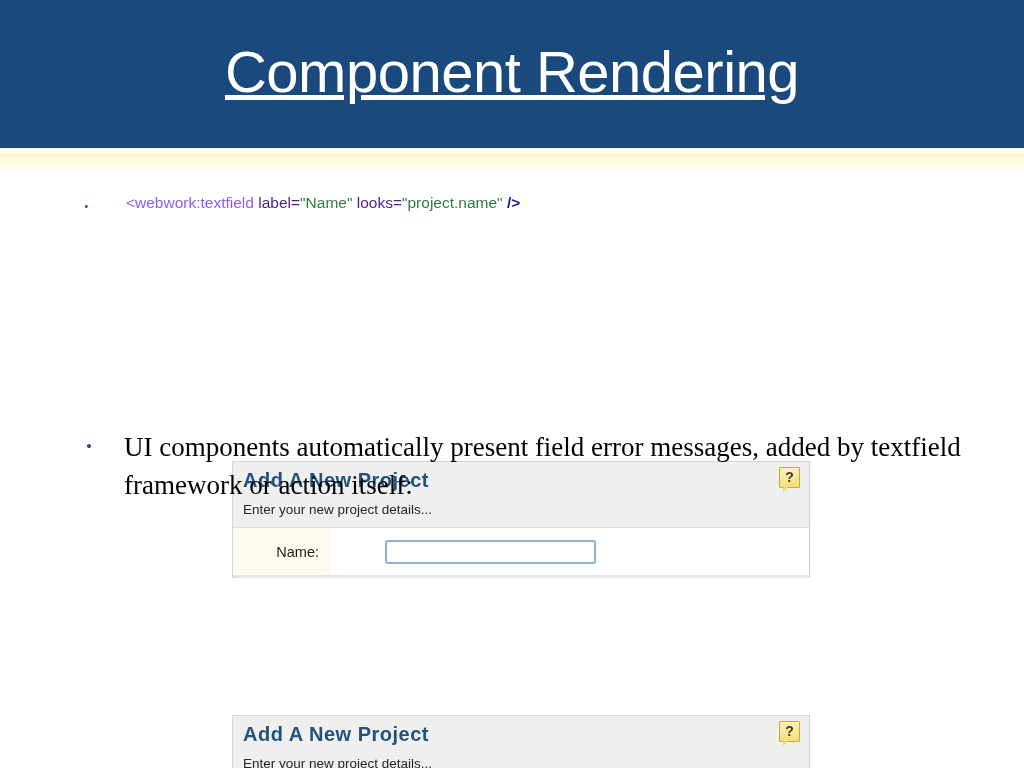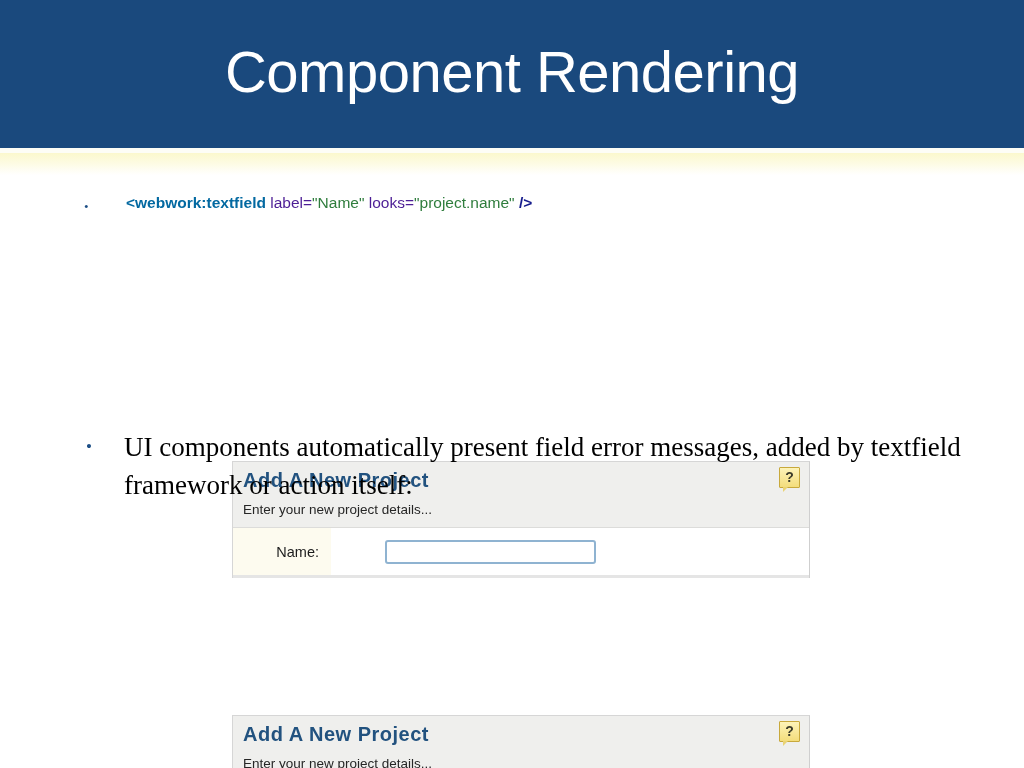--- a/index.html
+++ b/index.html
@@ -30,20 +30,21 @@
   }
   .slide-title {
     font-family: "Liberation Sans", sans-serif;
     font-size: 58px;
     font-weight: 400;
     color: #ffffff;
     letter-spacing: -0.5px;
     white-space: nowrap;
     line-height: 1;
     margin-top: -4px;
+    text-decoration: underline;
   }
   .header-gap {
     position: absolute;
     left: 0;
     top: 148px;
     width: 1024px;
     height: 5px;
     background: #fdfdf6;
   }
   .header-band {
@@ -85,21 +86,21 @@
     font-size: 13px;
     width: 42px;
     padding-top: 7px;
   }
   .code-line {
     font-family: "Liberation Sans", sans-serif;
     font-size: 15.5px;
     line-height: 20px;
     white-space: nowrap;
   }
-  .tok-tag      { color: #0369a1; font-weight: bold; }
+  .tok-tag      { color: #8b5cf6; font-weight: normal; }
   .tok-attr     { color: #4c1d95; }
   .tok-val      { color: #2f7d3d; }
   .tok-close    { color: #141a8c; font-weight: bold; }
 
   .lead-line {
     position: absolute;
     left: 86px;
     top: 56px;
     font-family: "Liberation Serif", serif;
     font-size: 28px;

